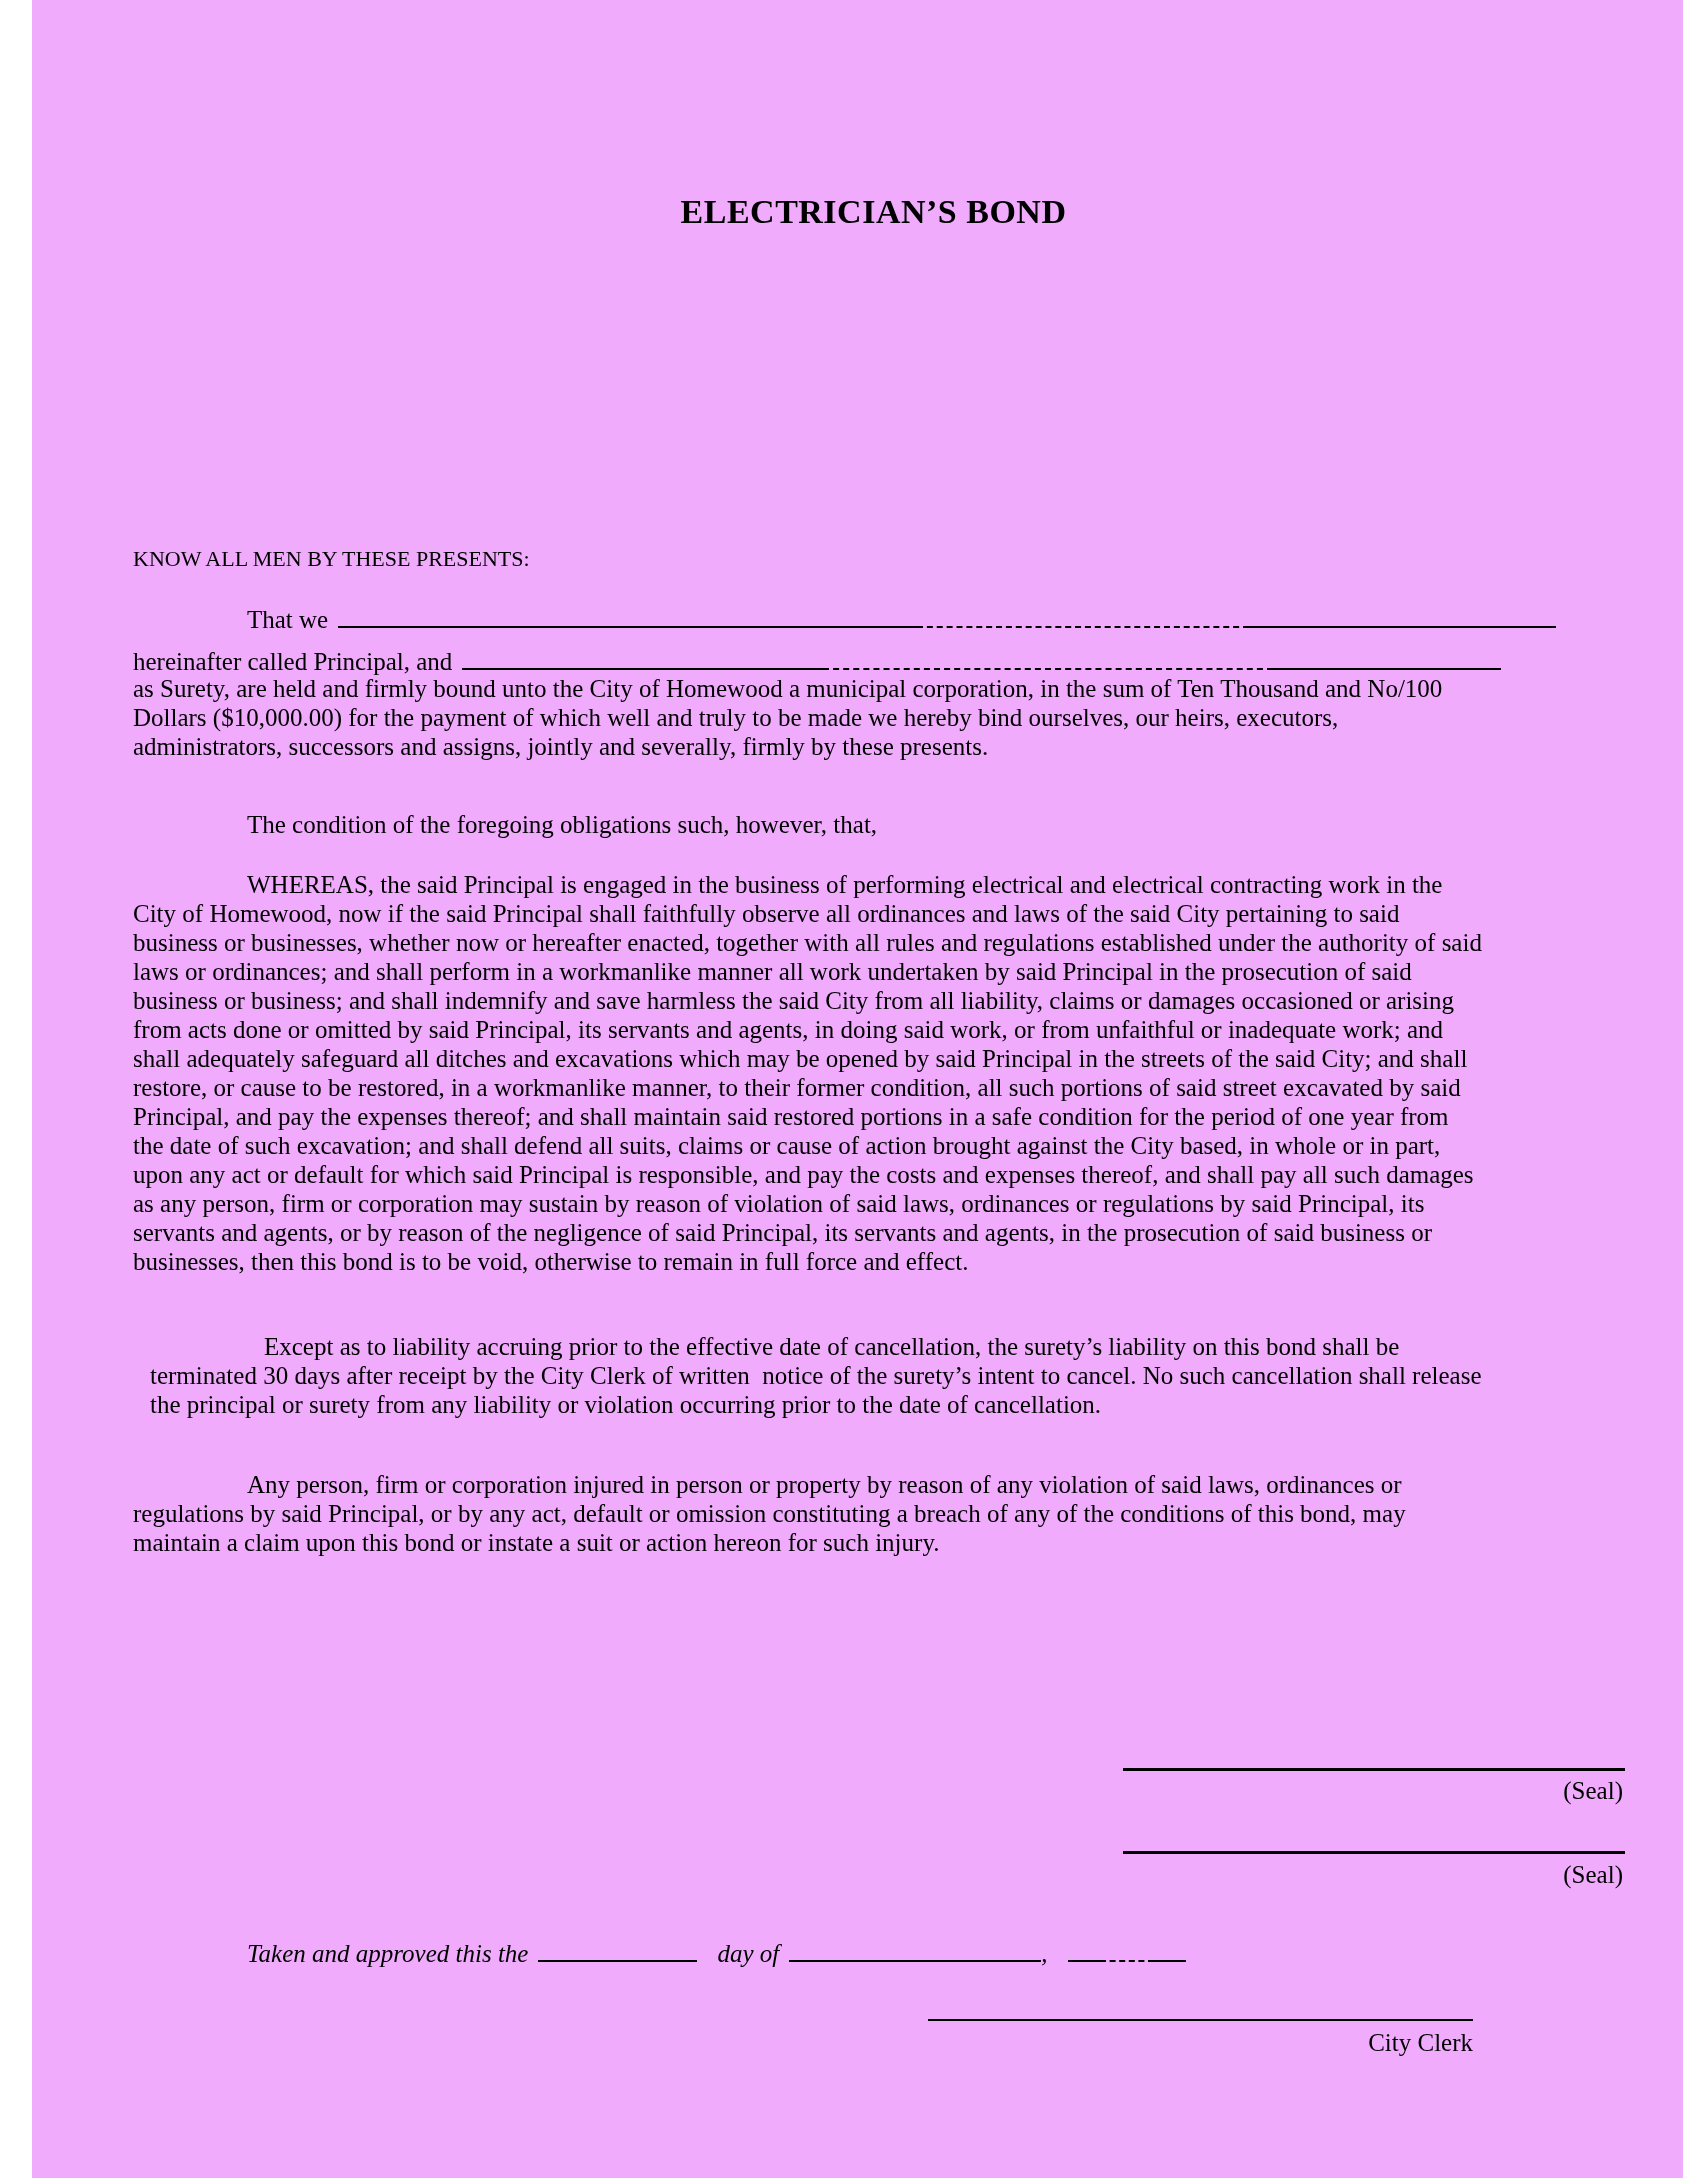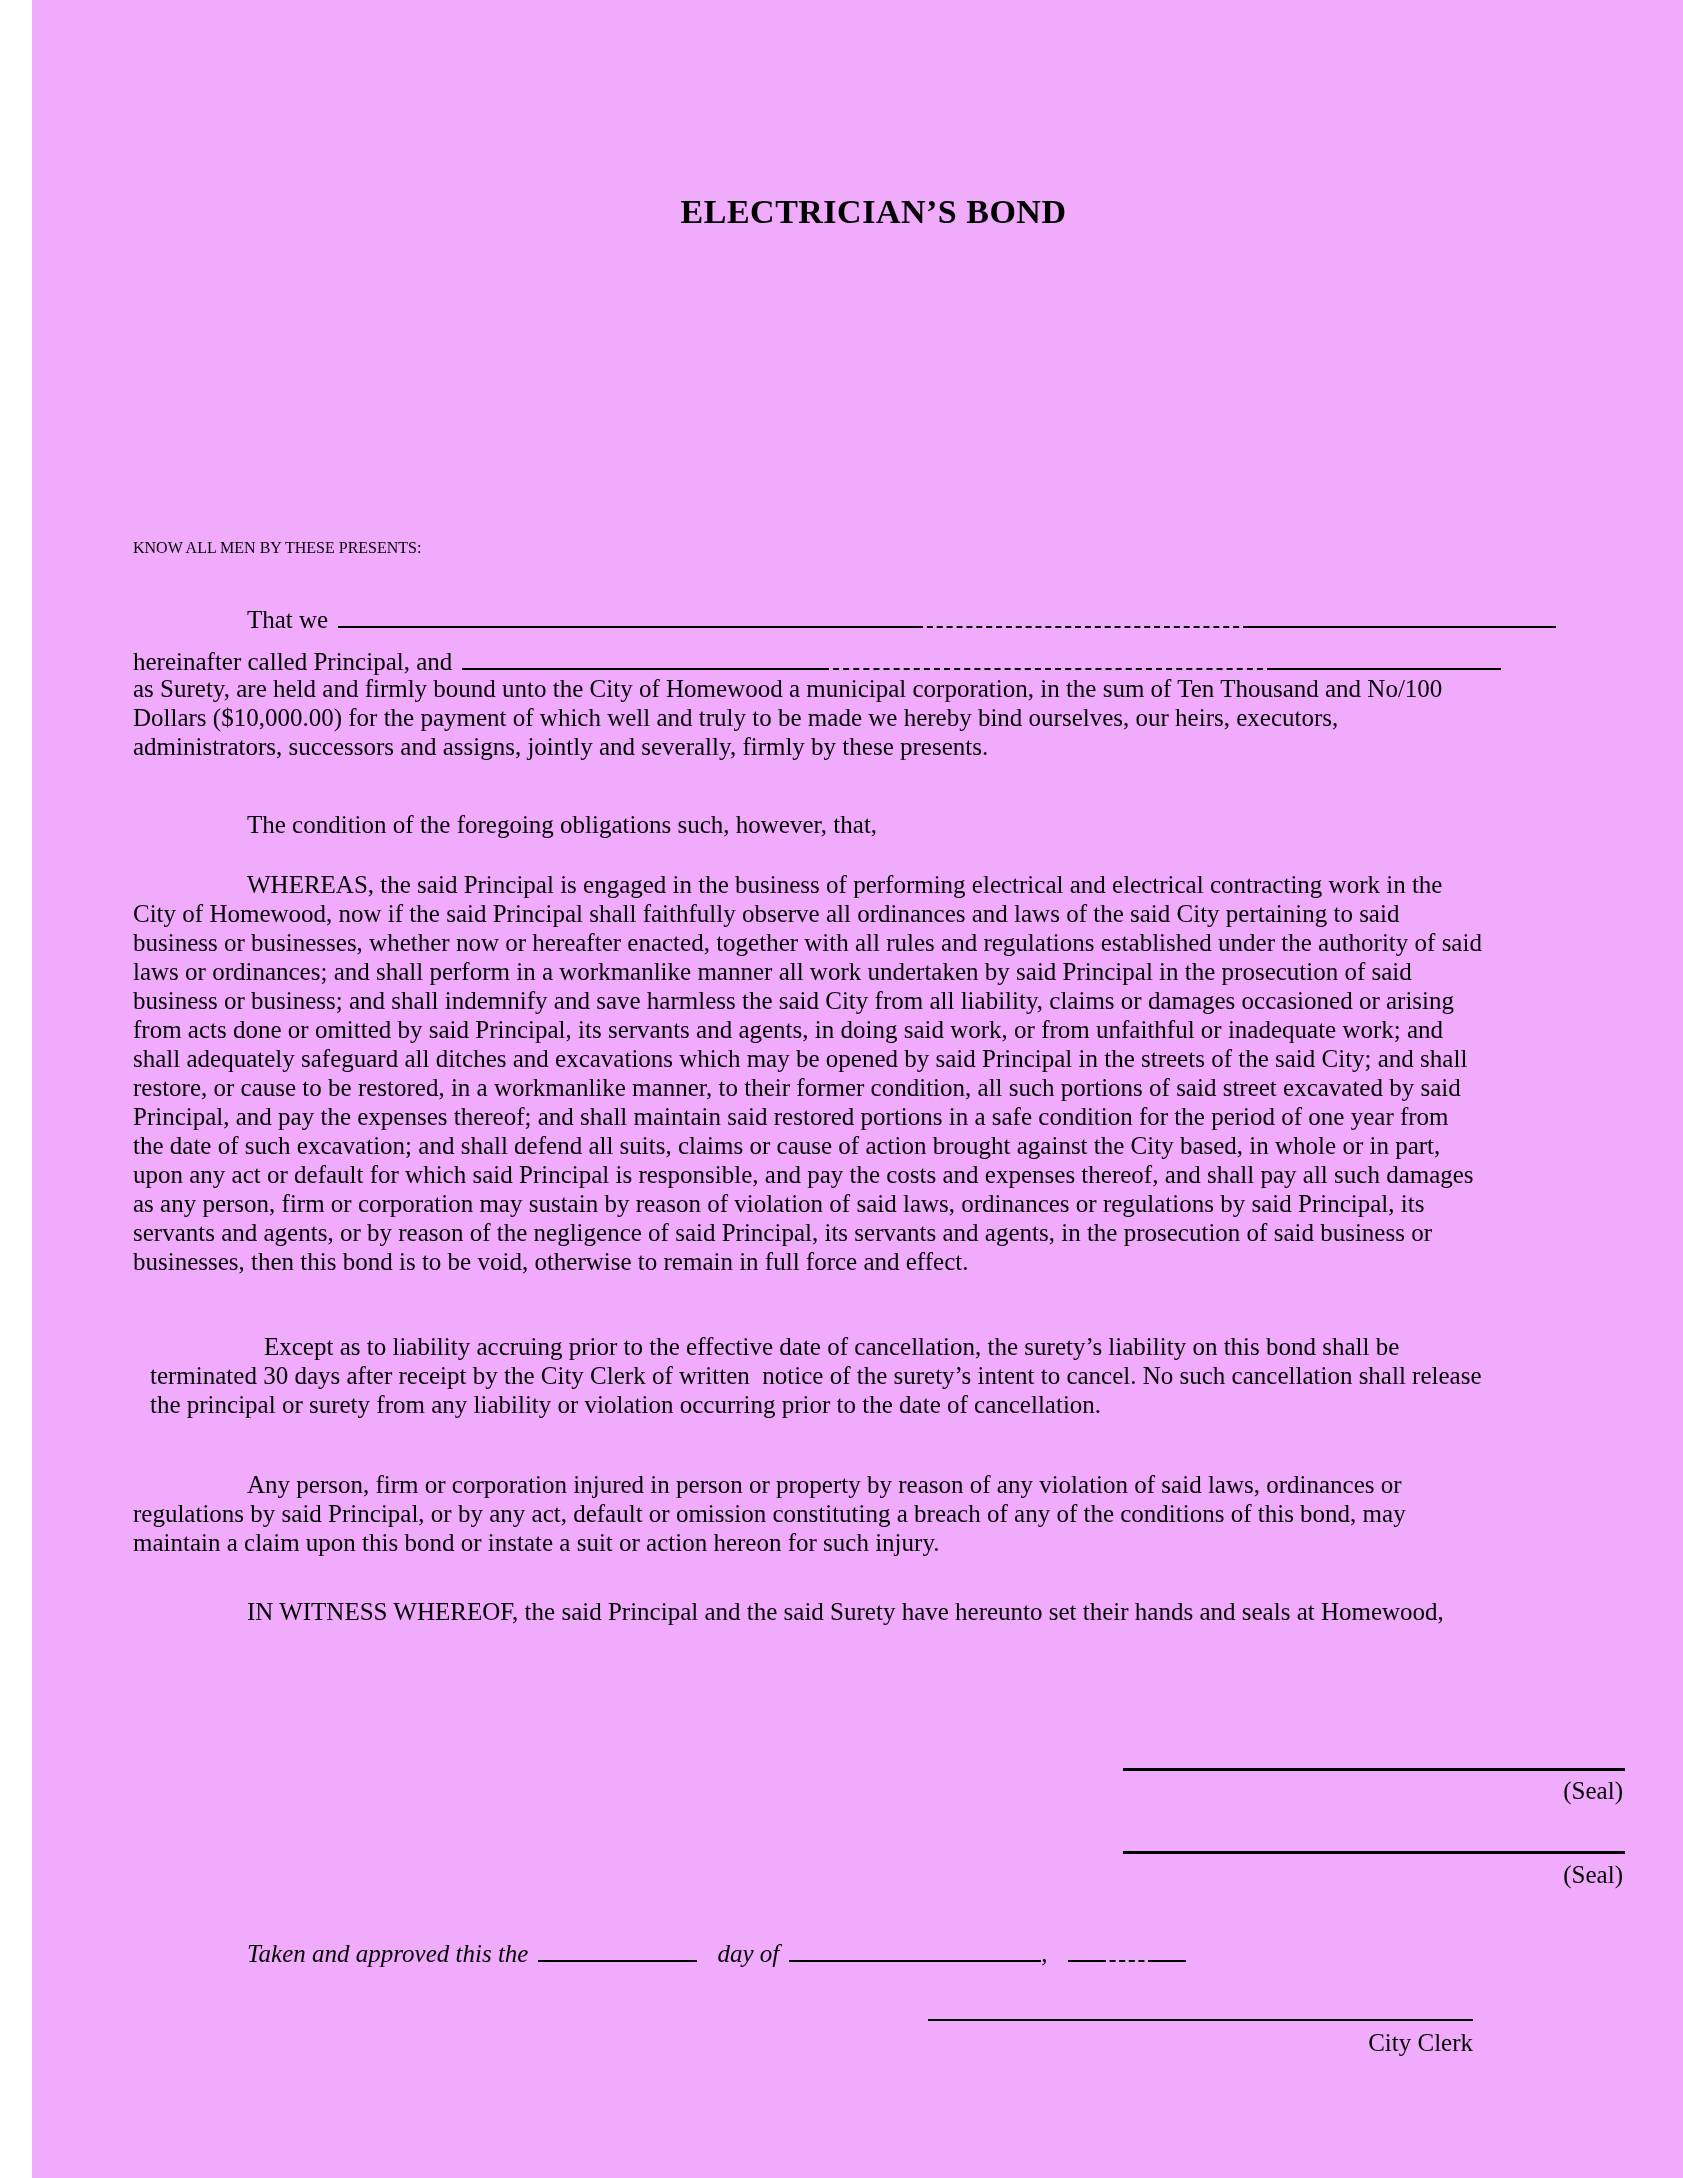--- a/index.html
+++ b/index.html
@@ -33,23 +33,23 @@
     font-size: 31px;
     white-space: nowrap;
   }
   .para {
     font-size: 25px;
     line-height: 29px;
     white-space: pre;
   }
   .indent { text-indent: 114px; }
   .know-all {
-    top: 533px;
+    top: 544px;
     left: 101px;
-    font-size: 16px;
+    font-size: 22px;
   }
   .line-row {
     font-size: 25px;
     white-space: nowrap;
   }
   .that-we { top: 602px; left: 215px; }
   .principal-line { top: 644px; left: 101px; }
   .surety-para { top: 674px; left: 101px; }
   .condition { top: 810px; left: 215px; }
   .whereas { top: 870px; left: 101px; }
@@ -113,21 +113,20 @@
   <div class="abs para condition">The condition of the foregoing obligations such, however, that,</div>
 
   <div class="abs para cancellation indent">Except as to liability accruing prior to the effective date of cancellation, the surety’s liability on this bond shall be
 terminated 30 days after receipt by the City Clerk of written  notice of the surety’s intent to cancel. No such cancellation shall release
 the principal or surety from any liability or violation occurring prior to the date of cancellation.</div>
 
   <div class="abs para claims indent">Any person, firm or corporation injured in person or property by reason of any violation of said laws, ordinances or
 regulations by said Principal, or by any act, default or omission constituting a breach of any of the conditions of this bond, may
 maintain a claim upon this bond or instate a suit or action hereon for such injury.</div>
 
-  <div class="abs para witness">IN WITNESS WHEREOF, the said Principal and the said Surety have hereunto set their hands and seals at Homewood,</div>
 
 
   <div class="abs rule sig-rule-1"></div>
   <div class="abs seal-1">(Seal)</div>
 
   <div class="abs rule sig-rule-2"></div>
   <div class="abs seal-2">(Seal)</div>
 
   <div class="abs line-row taken-line"><span>Taken and approved this the</span><span class="sp"></span><span class="blank" style="width:159px"></span><span class="sp" style="width:20px"></span><span>day of</span><span class="sp"></span><span class="blank" style="width:252px"></span><span>,</span><span class="sp" style="width:20px"></span><span class="blank" style="width:32px"></span><span class="blank dashed" style="width:54px"></span><span class="blank" style="width:32px"></span></div>
 

